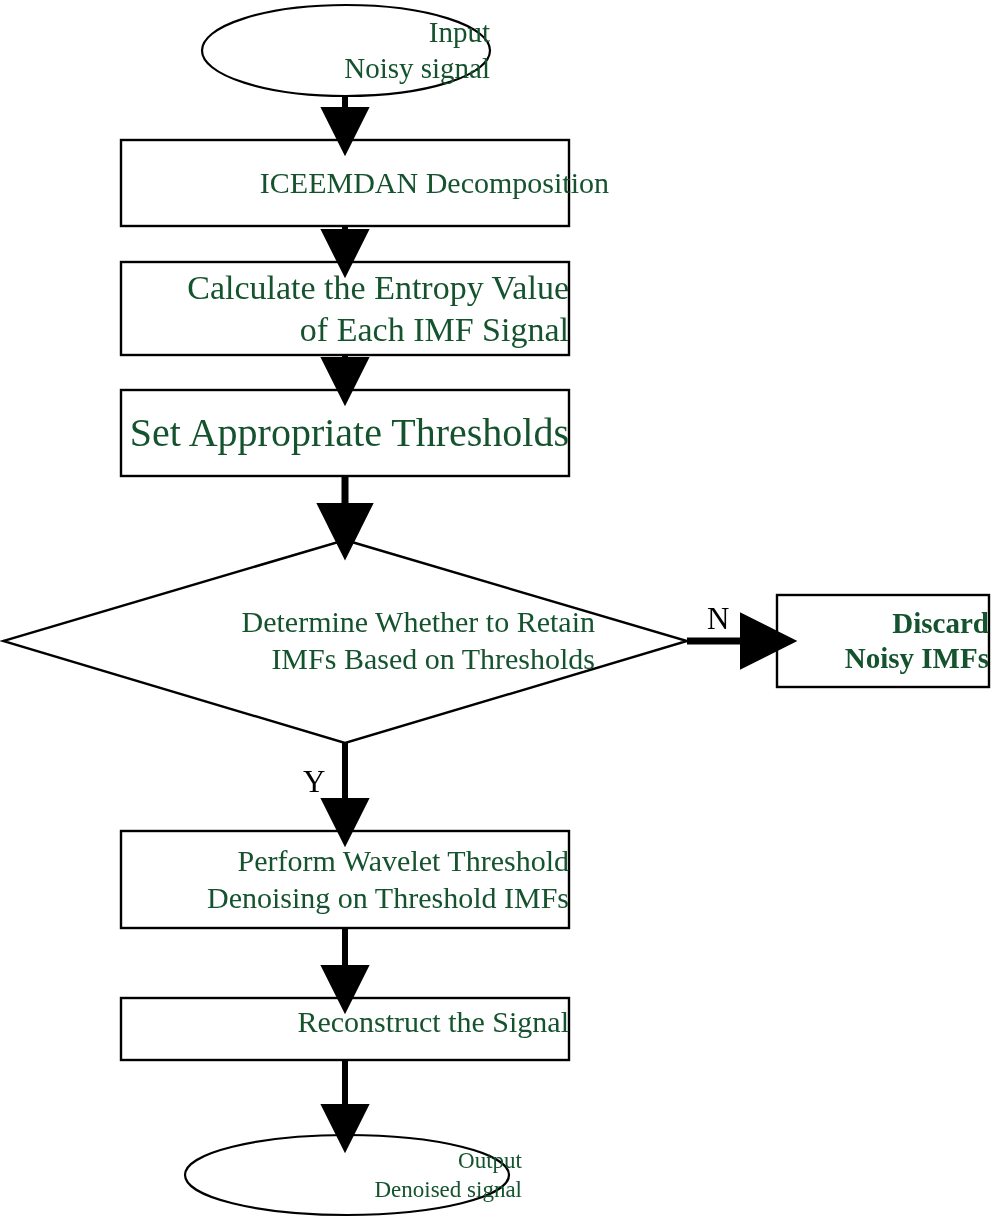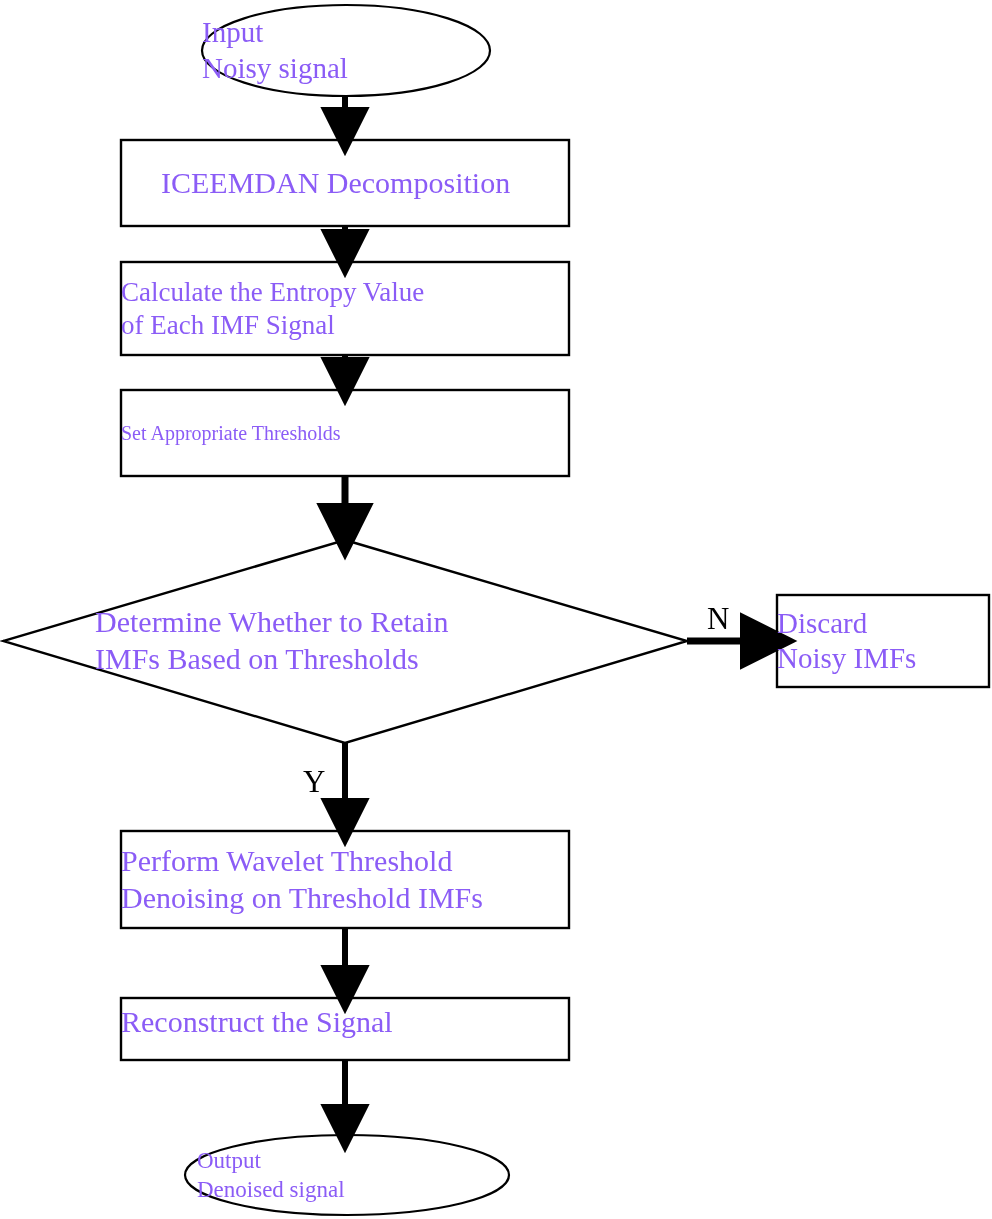--- a/index.html
+++ b/index.html
@@ -20,24 +20,24 @@
     position: absolute;
     left: 0;
     top: 0;
     width: 992px;
     height: 1219px;
   }
   .node-label {
     position: absolute;
     display: flex;
     flex-direction: column;
-    align-items: flex-start;
+    align-items: flex-end;
     justify-content: center;
     text-align: center;
-    color: #8b5cf6;
+    color: #14532d;
     line-height: 1.22;
     white-space: nowrap;
     pointer-events: none;
   }
   .node-label .ln {
     display: block;
   }
   .edge-label {
     position: absolute;
     color: #000000;
@@ -94,35 +94,35 @@
 
   <div class="node-label" style="left:202px; top:5px; width:288px; height:91px; font-size:29px;">
     <span class="ln">Input</span>
     <span class="ln">Noisy signal</span>
   </div>
 
   <div class="node-label" style="left:121px; top:140px; width:448px; height:86px; font-size:30px;padding-left:40px;">
     <span class="ln">ICEEMDAN Decomposition</span>
   </div>
 
-  <div class="node-label" style="left:121px; top:262px; width:448px; height:93px; font-size:27px;">
+  <div class="node-label" style="left:121px; top:262px; width:448px; height:93px; font-size:34px;">
     <span class="ln">Calculate the Entropy Value</span>
     <span class="ln">of Each IMF Signal</span>
   </div>
 
-  <div class="node-label" style="left:121px; top:390px; width:448px; height:86px; font-size:20px;">
+  <div class="node-label" style="left:121px; top:390px; width:448px; height:86px; font-size:40px;">
     <span class="ln">Set Appropriate Thresholds</span>
   </div>
 
   <div class="node-label" style="left:95px; top:595px; width:500px; height:92px; font-size:30px;">
     <span class="ln">Determine Whether to Retain</span>
     <span class="ln">IMFs Based on Thresholds</span>
   </div>
 
-  <div class="node-label" style="left:777px; top:595px; width:212px; height:92px; font-size:29px;">
+  <div class="node-label" style="left:777px; top:595px; width:212px; height:92px; font-size:29px;font-weight:bold;">
     <span class="ln">Discard</span>
     <span class="ln">Noisy IMFs</span>
   </div>
 
   <div class="node-label" style="left:121px; top:831px; width:448px; height:97px; font-size:30px;border-radius:15px;">
     <span class="ln">Perform Wavelet Threshold</span>
     <span class="ln">Denoising on Threshold IMFs</span>
   </div>
 
   <div class="node-label" style="left:121px; top:998px; width:448px; height:48px; font-size:30px;">

